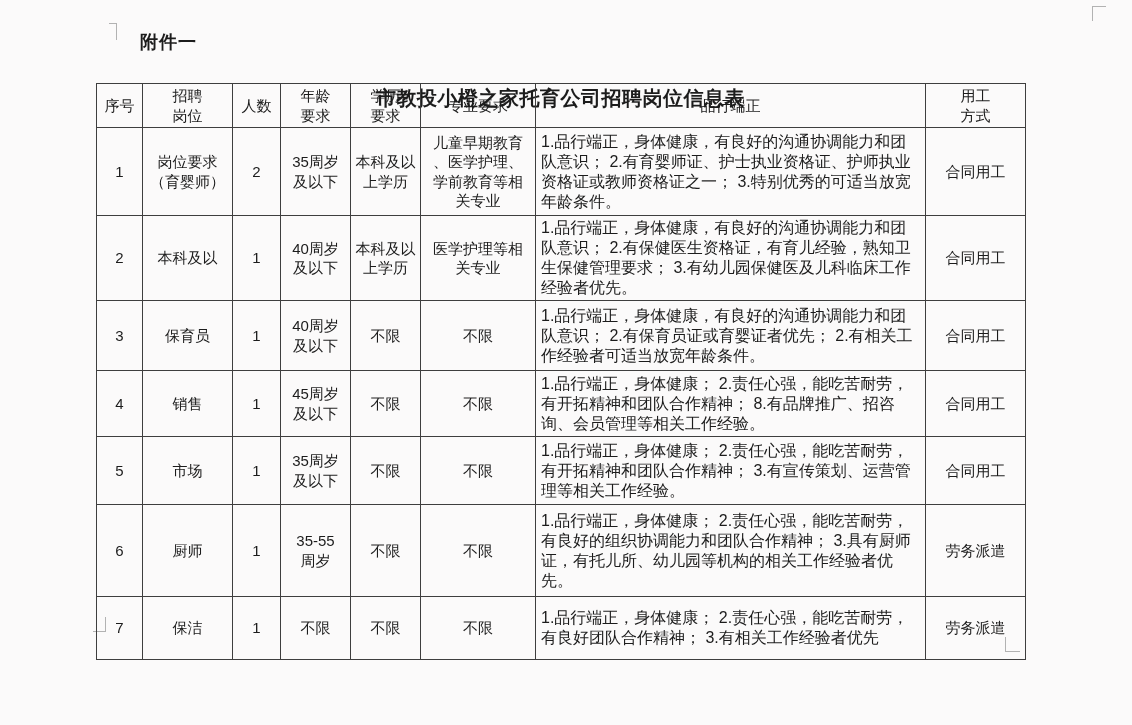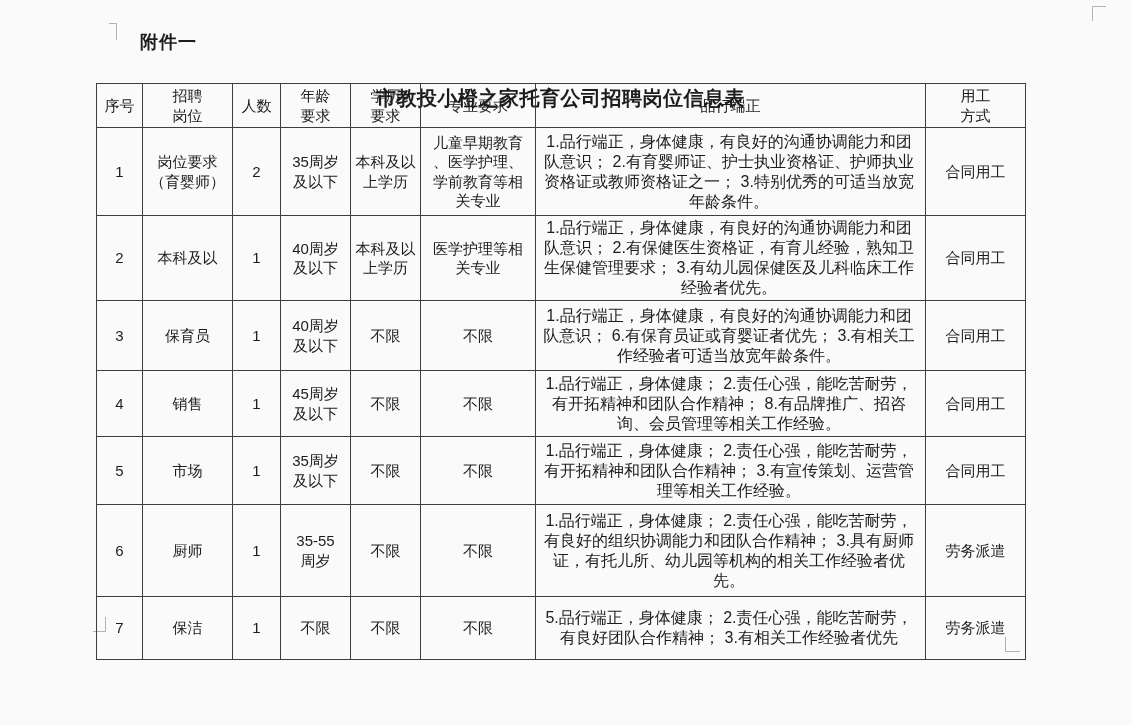--- a/index.html
+++ b/index.html
@@ -35,21 +35,21 @@
     font-size: 15px;
     text-align: center;
     vertical-align: middle;
     white-space: pre-line;
     line-height: 1.3;
     padding: 1px 3px;
     overflow: hidden;
   }
   .job-table th { font-size: 15px; }
   .job-table td.req {
-    text-align: center;
+    text-align: left;
     font-size: 16px;
     line-height: 20px;
     padding: 2px 8px 2px 5px;
   }
   tr.hdr { height: 44px; }
   tr.r1 { height: 88px; }
   tr.r2 { height: 81px; }
   tr.r3 { height: 70px; }
   tr.r4 { height: 66px; }
   tr.r5 { height: 68px; }
@@ -134,21 +134,21 @@
         <td>合同用工</td>
       </tr>
       <tr class="r3">
         <td>3</td>
         <td>保育员</td>
         <td>1</td>
         <td>40周岁
 及以下</td>
         <td>不限</td>
         <td>不限</td>
-        <td class="req">1.品行端正，身体健康，有良好的沟通协调能力和团队意识； 6.有保育员证或育婴证者优先； 3.有相关工作经验者可适当放宽年龄条件。</td>
+        <td class="req">1.品行端正，身体健康，有良好的沟通协调能力和团队意识； 2.有保育员证或育婴证者优先； 2.有相关工作经验者可适当放宽年龄条件。</td>
         <td>合同用工</td>
       </tr>
       <tr class="r4">
         <td>4</td>
         <td>销售</td>
         <td>1</td>
         <td>45周岁
 及以下</td>
         <td>不限</td>
         <td>不限</td>
@@ -177,18 +177,18 @@
         <td class="req">1.品行端正，身体健康； 2.责任心强，能吃苦耐劳，有良好的组织协调能力和团队合作精神； 3.具有厨师证，有托儿所、幼儿园等机构的相关工作经验者优先。</td>
         <td>劳务派遣</td>
       </tr>
       <tr class="r7">
         <td>7</td>
         <td>保洁</td>
         <td>1</td>
         <td>不限</td>
         <td>不限</td>
         <td>不限</td>
-        <td class="req">5.品行端正，身体健康； 2.责任心强，能吃苦耐劳，有良好团队合作精神； 3.有相关工作经验者优先</td>
+        <td class="req">1.品行端正，身体健康； 2.责任心强，能吃苦耐劳，有良好团队合作精神； 3.有相关工作经验者优先</td>
         <td>劳务派遣</td>
       </tr>
     </tbody>
   </table>
 </div>
 
 </body></html>

